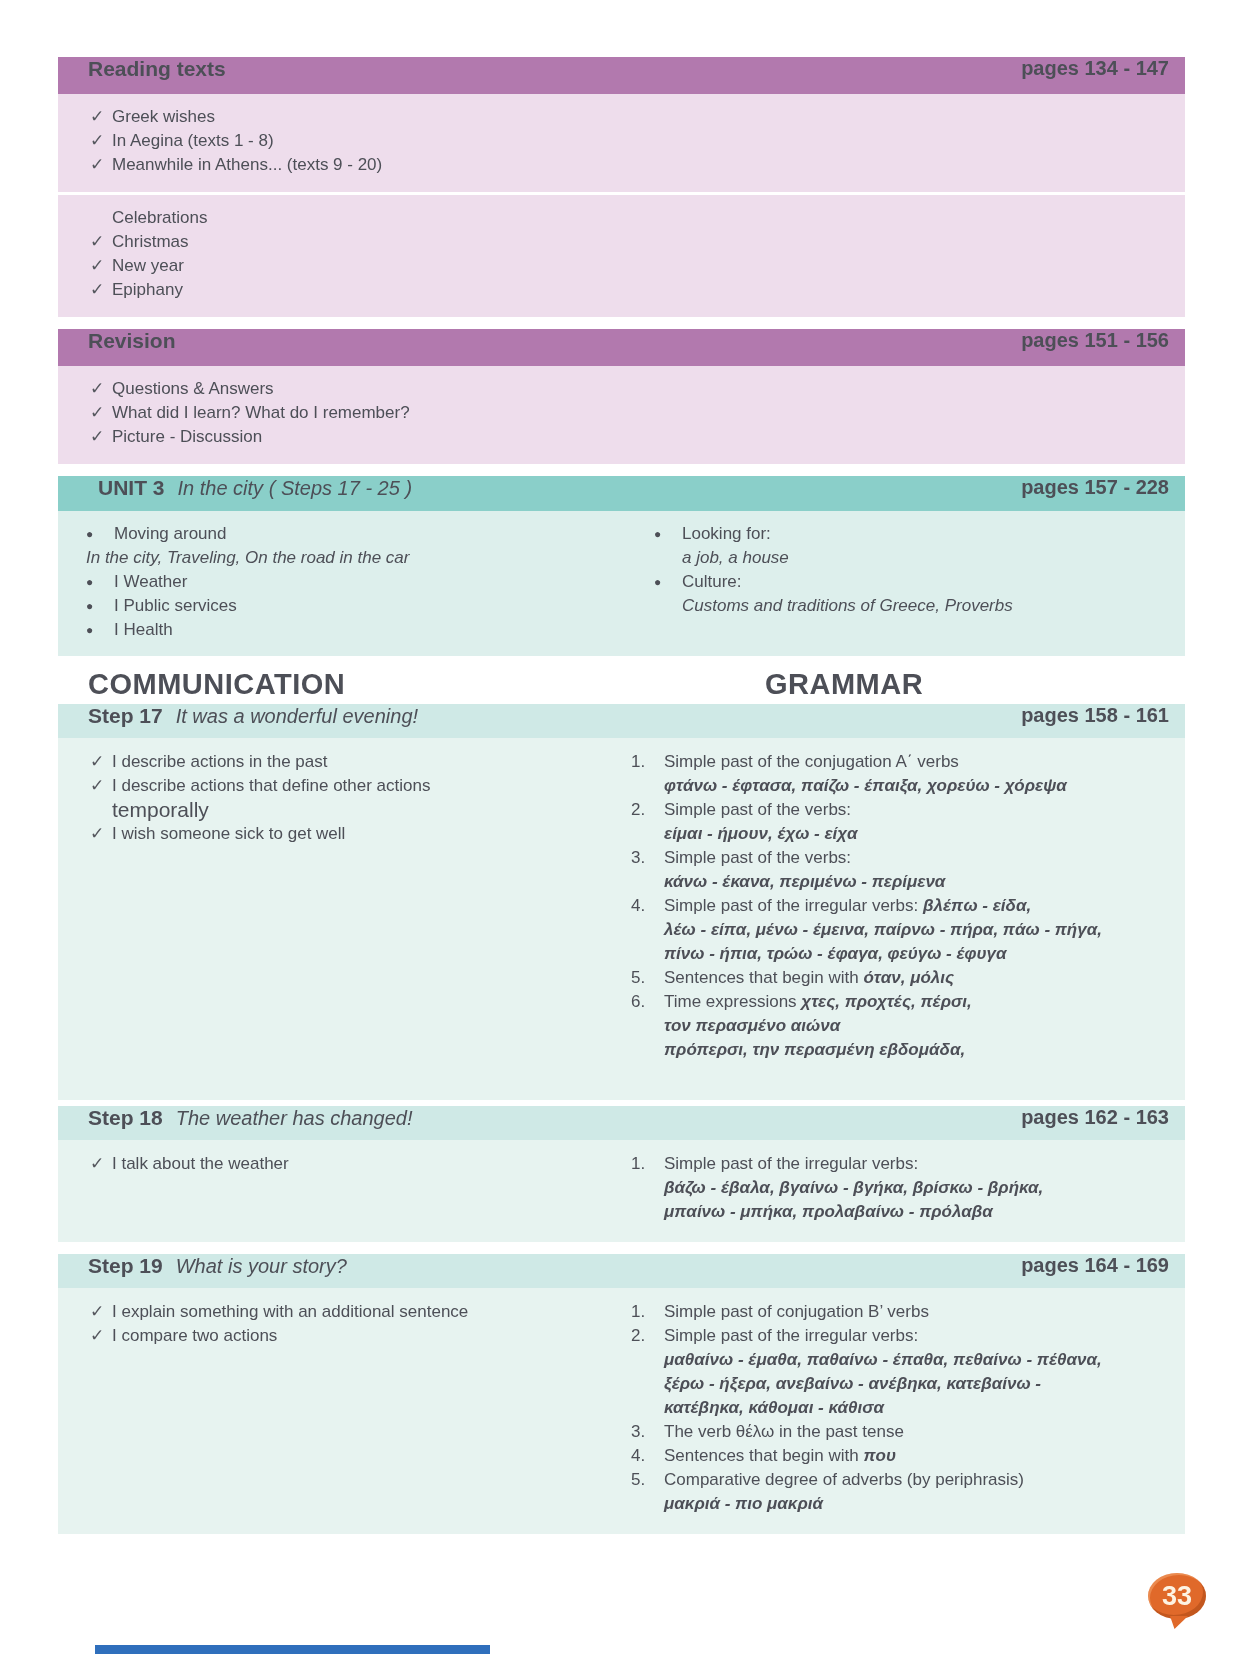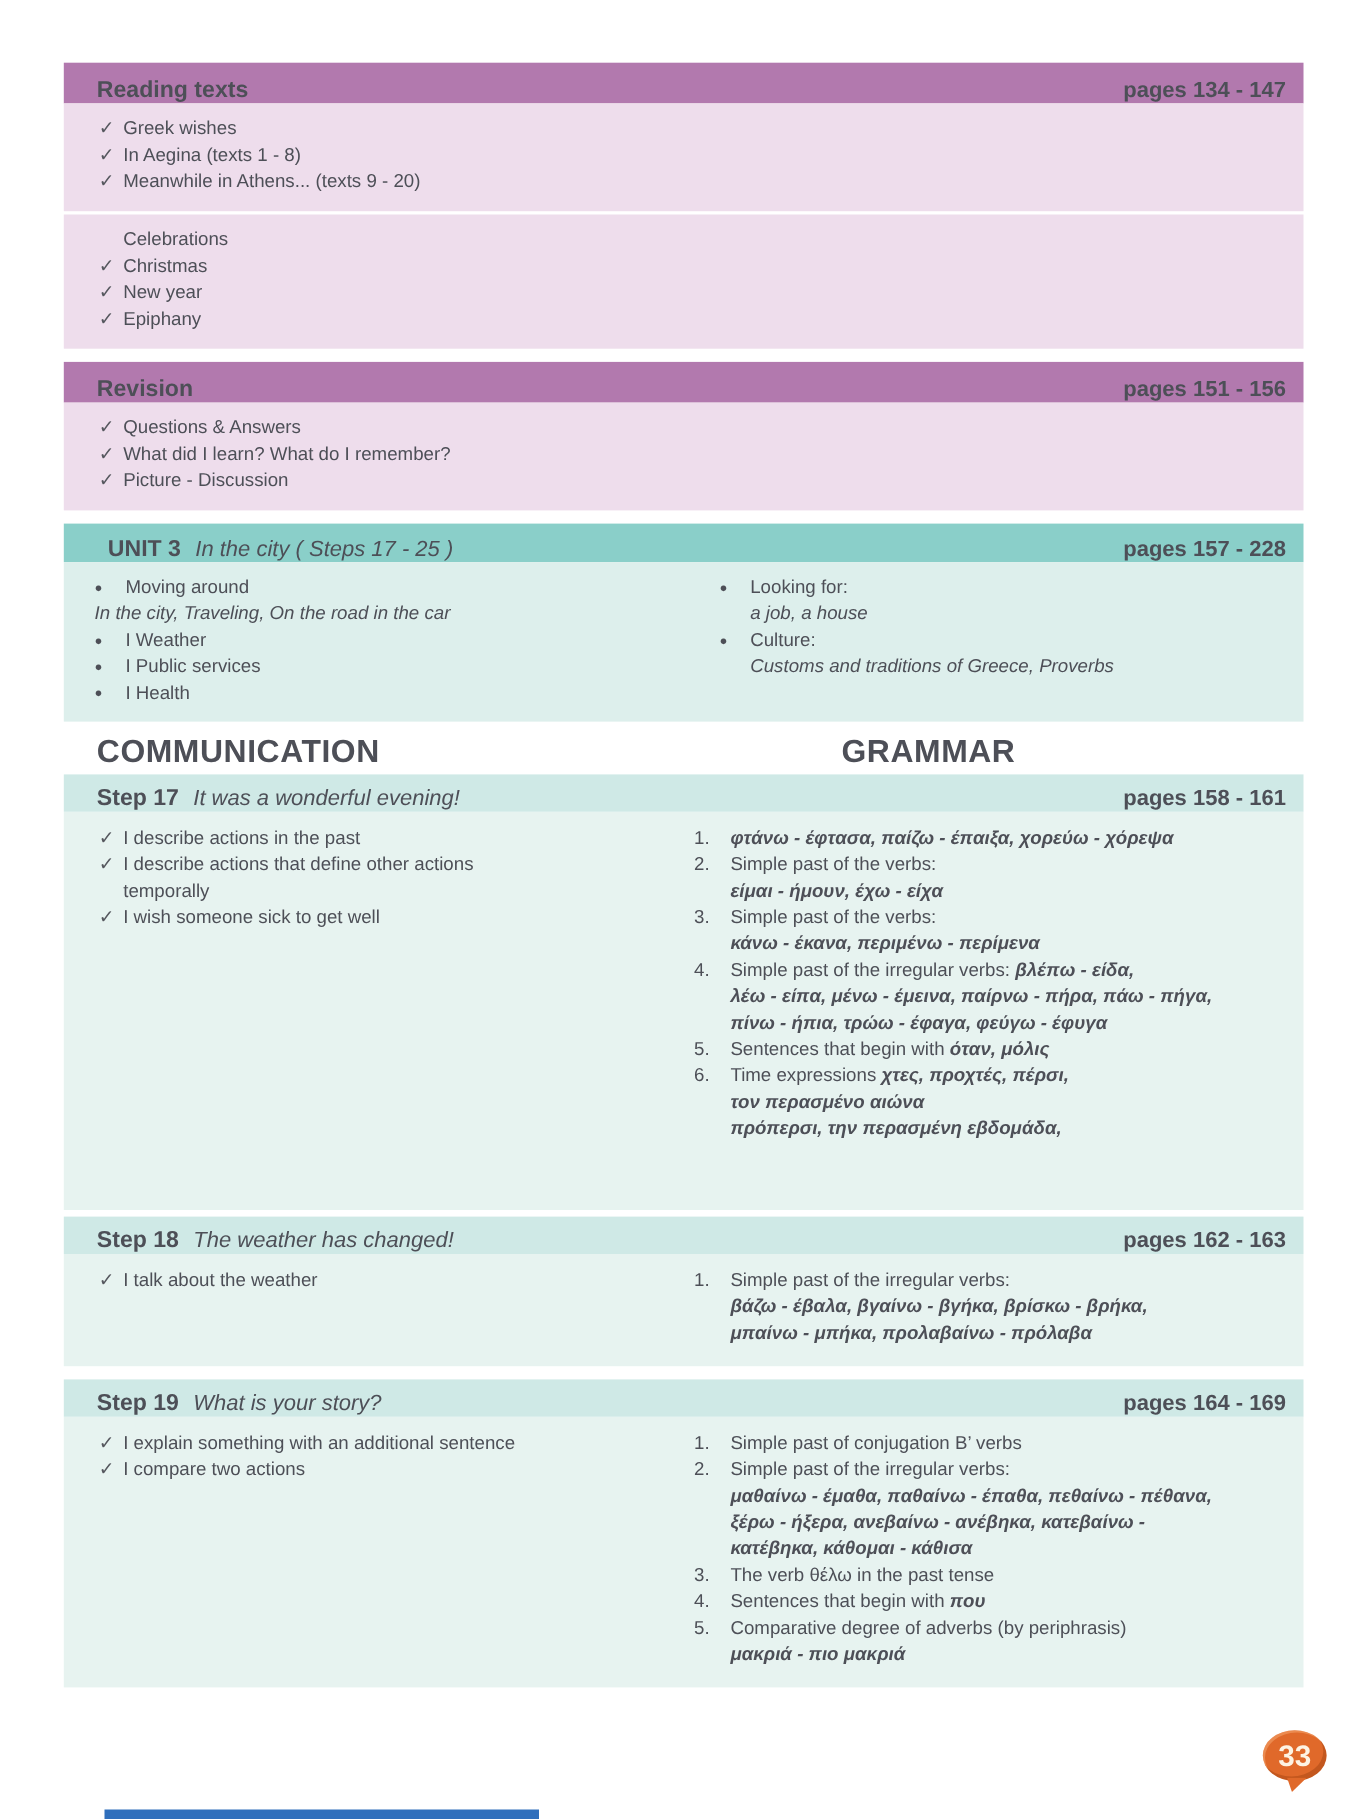--- a/index.html
+++ b/index.html
@@ -5,21 +5,21 @@
   html,body { margin:0; padding:0; background:#ffffff; }
   .page {
     position:relative; width:1241px; height:1654px; background:#ffffff;
     font-family:"Liberation Sans","DejaVu Sans",sans-serif;
     color:var(--text,#4d4f57); overflow:hidden;
   }
   .content { position:absolute; left:58px; top:57px; width:1127px; }
 
   
   .band {
-    display:flex; align-items:flex-end; justify-content:space-between;
+    display:flex; align-items:flex-start; justify-content:space-between;
     height:37px; padding:0 16px 0 30px; box-sizing:border-box;
   }
   .band-title { font-size:21px; font-weight:bold; }
   .band-title .t-italic { font-style:italic; font-weight:normal; font-size:20px; margin-left:13px; }
   .band-pages { font-size:20px; font-weight:bold; white-space:nowrap; }
 
   
   .toc-section .band { background:var(--purple-band,#b279ae); }
   .sec-body { background:var(--purple-body,#eeddec); padding:11px 0 15px; }
   .item-row { display:flex; line-height:24px; font-size:17px; }
@@ -45,21 +45,21 @@
   .col-heads .head.right { left:707px; }
 
   
   .step .band { background:var(--step-band,#cfe9e6); height:34px; }
   .step-body { background:var(--step-body,#e7f3f0); display:flex; padding:12px 0 18px; box-sizing:border-box; }
   .step:nth-child(1) .step-body { min-height:362px; }
   .step:nth-child(2) { margin-top:6px; }
   .step:nth-child(3) { margin-top:12px; }
   .comm-col { width:545px; flex:0 0 545px; }
   .comm-line { display:flex; line-height:24px; font-size:17px; }
-  .comm-cont { padding-left:54px; line-height:24px; font-size:17px; }
+  .comm-cont { padding-left:54px; line-height:24px; font-size:21px; }
   .gram-col { flex:1; padding-left:28px; box-sizing:border-box; }
   .g-item { display:flex; font-size:17px; line-height:24px; }
   .g-num { width:33px; flex:0 0 33px; }
   .g-text { flex:1; padding-right:30px; }
   .seg-g { font-weight:bold; font-style:italic; }
 
   
   .page-bubble {
     position:absolute; left:1148px; top:1573px; width:58px; height:46px;
     background:var(--bubble,#e0692a); border-radius:50%;
@@ -218,20 +218,21 @@
               <div class="comm-cont">temporally</div>
               <div class="comm-line">
                 <span class="item-check">✓</span>
                 <span class="item-label">I wish someone sick to get well</span>
               </div>
             </div>
             <div class="gram-col">
               <div class="g-item">
                 <span class="g-num">1.</span>
                 <div class="g-text">
+                  <div class="g-line"><span class="seg-p">Simple past of the conjugation A΄ verbs</span></div>
                   <div class="g-line"><span class="seg-g">φτάνω - έφτασα, παίζω - έπαιξα, χορεύω - χόρεψα</span></div>
                 </div>
               </div>
               <div class="g-item">
                 <span class="g-num">2.</span>
                 <div class="g-text">
                   <div class="g-line"><span class="seg-p">Simple past of the verbs:</span></div>
                   <div class="g-line"><span class="seg-g">είμαι - ήμουν, έχω - είχα</span></div>
                 </div>
               </div>

